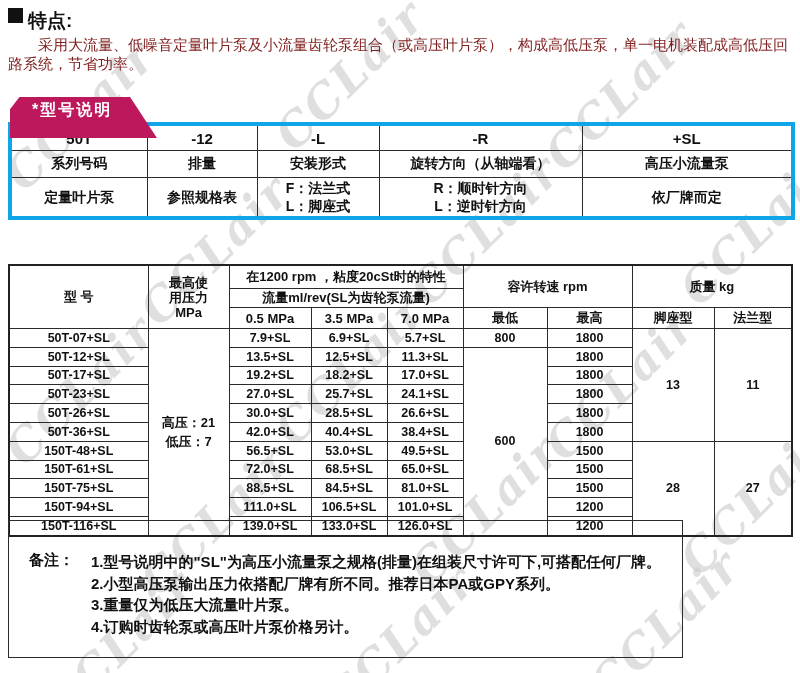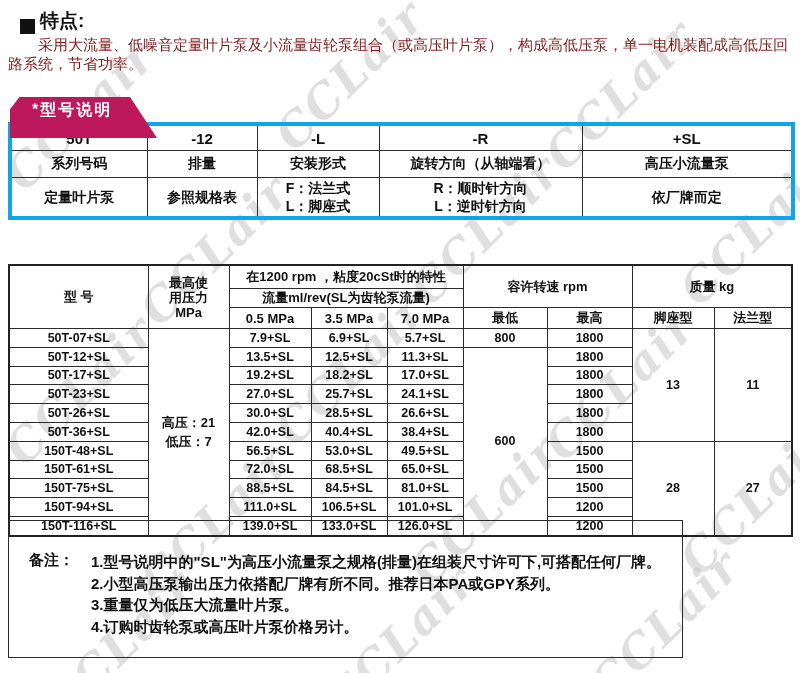--- a/index.html
+++ b/index.html
@@ -4,21 +4,21 @@
 <style>
   html,body{margin:0;padding:0;background:#ffffff;}
   #page{position:relative;width:800px;height:673px;background:#fff;overflow:hidden;
         font-family:"Liberation Sans","DejaVu Sans",sans-serif;color:#111;}
   
   .wm{position:absolute;z-index:0;transform:translate(-50%,-50%) rotate(-45deg);
       font-family:"DejaVu Serif",serif;font-style:italic;font-weight:700;
       font-size:46px;letter-spacing:2px;color:#c6c6c6;opacity:.55;
       pointer-events:none;white-space:nowrap;}
   
-  .features-heading{position:absolute;left:20px;top:8px;z-index:1;display:flex;align-items:flex-end;
+  .features-heading{position:absolute;left:8px;top:8px;z-index:1;display:flex;align-items:flex-start;
       font-weight:700;font-size:19px;}
   .sq{width:15px;height:15px;background:#111;display:inline-block;margin-right:5px;}
   .features-body{position:absolute;left:8px;right:12px;top:36px;z-index:1;
       font-family:"DejaVu Serif","Liberation Serif",serif;
       font-size:15px;line-height:19px;text-indent:2em;color:#7f1d1d;margin:0;}
   
   .tab{position:absolute;left:10px;width:158px;height:41px;background:#be185d;color:#fff;
       z-index:2;font-weight:700;font-size:16px;line-height:25px;padding-left:22px;
       box-sizing:border-box;letter-spacing:2px;
       clip-path:polygon(0 100%,0 30%,6% 0,76% 0,93% 100%);}

